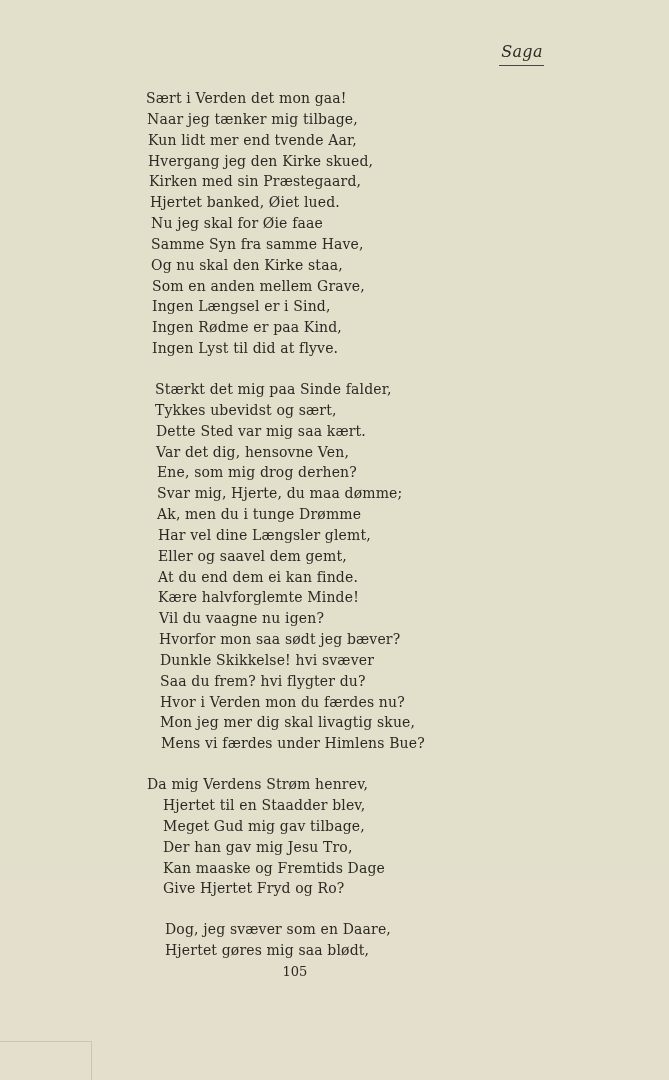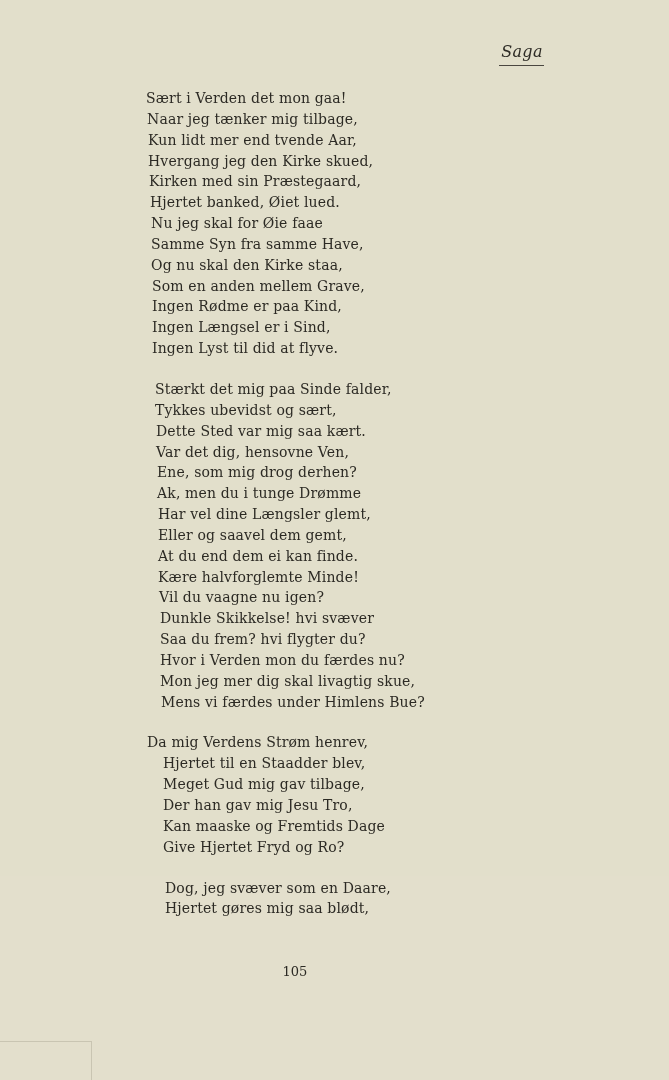--- a/index.html
+++ b/index.html
@@ -87,37 +87,39 @@
       <span class="line">Sært i Verden det mon gaa!</span>
       <span class="line" style="margin-left:1px;">Naar jeg tænker mig tilbage,</span>
       <span class="line" style="margin-left:2px;">Kun lidt mer end tvende Aar,</span>
       <span class="line" style="margin-left:2px;">Hvergang jeg den Kirke skued,</span>
       <span class="line" style="margin-left:3px;">Kirken med sin Præstegaard,</span>
       <span class="line" style="margin-left:4px;">Hjertet banked, Øiet lued.</span>
       <span class="line" style="margin-left:5px;">Nu jeg skal for Øie faae</span>
       <span class="line" style="margin-left:5px;">Samme Syn fra samme Have,</span>
       <span class="line" style="margin-left:5px;">Og nu skal den Kirke staa,</span>
       <span class="line" style="margin-left:6px;">Som en anden mellem Grave,</span>
+      <span class="line" style="margin-left:6px;">Ingen Længsel er i Sind,</span>
       <span class="line" style="margin-left:6px;">Ingen Rødme er paa Kind,</span>
-      <span class="line" style="margin-left:6px;">Ingen Længsel er i Sind,</span>
       <span class="line" style="margin-left:6px;">Ingen Lyst til did at flyve.</span>
     </div>
 
     <div class="stanza" style="margin-bottom:20px;">
       <span class="line" style="margin-left:9px;">Stærkt det mig paa Sinde falder,</span>
       <span class="line" style="margin-left:9px;">Tykkes ubevidst og sært,</span>
       <span class="line" style="margin-left:10px;">Dette Sted var mig saa kært.</span>
       <span class="line" style="margin-left:10px;">Var det dig, hensovne Ven,</span>
       <span class="line" style="margin-left:11px;">Ene, som mig drog derhen?</span>
+      <span class="line" style="margin-left:11px;">Svar mig, Hjerte, du maa dømme;</span>
       <span class="line" style="margin-left:11px;">Ak, men du i tunge Drømme</span>
       <span class="line" style="margin-left:12px;">Har vel dine Længsler glemt,</span>
       <span class="line" style="margin-left:12px;">Eller og saavel dem gemt,</span>
       <span class="line" style="margin-left:12px;">At du end dem ei kan finde.</span>
       <span class="line" style="margin-left:12px;">Kære halvforglemte Minde!</span>
       <span class="line" style="margin-left:13px;">Vil du vaagne nu igen?</span>
+      <span class="line" style="margin-left:13px;">Hvorfor mon saa sødt jeg bæver?</span>
       <span class="line" style="margin-left:14px;">Dunkle Skikkelse! hvi svæver</span>
       <span class="line" style="margin-left:14px;">Saa du frem? hvi flygter du?</span>
       <span class="line" style="margin-left:14px;">Hvor i Verden mon du færdes nu?</span>
       <span class="line" style="margin-left:14px;">Mon jeg mer dig skal livagtig skue,</span>
       <span class="line" style="margin-left:15px;">Mens vi færdes under Himlens Bue?</span>
     </div>
 
     <div class="stanza" style="margin-bottom:20px;">
       <span class="line" style="margin-left:1px;">Da mig Verdens Strøm henrev,</span>
       <span class="line" style="margin-left:17px;">Hjertet til en Staadder blev,</span>

